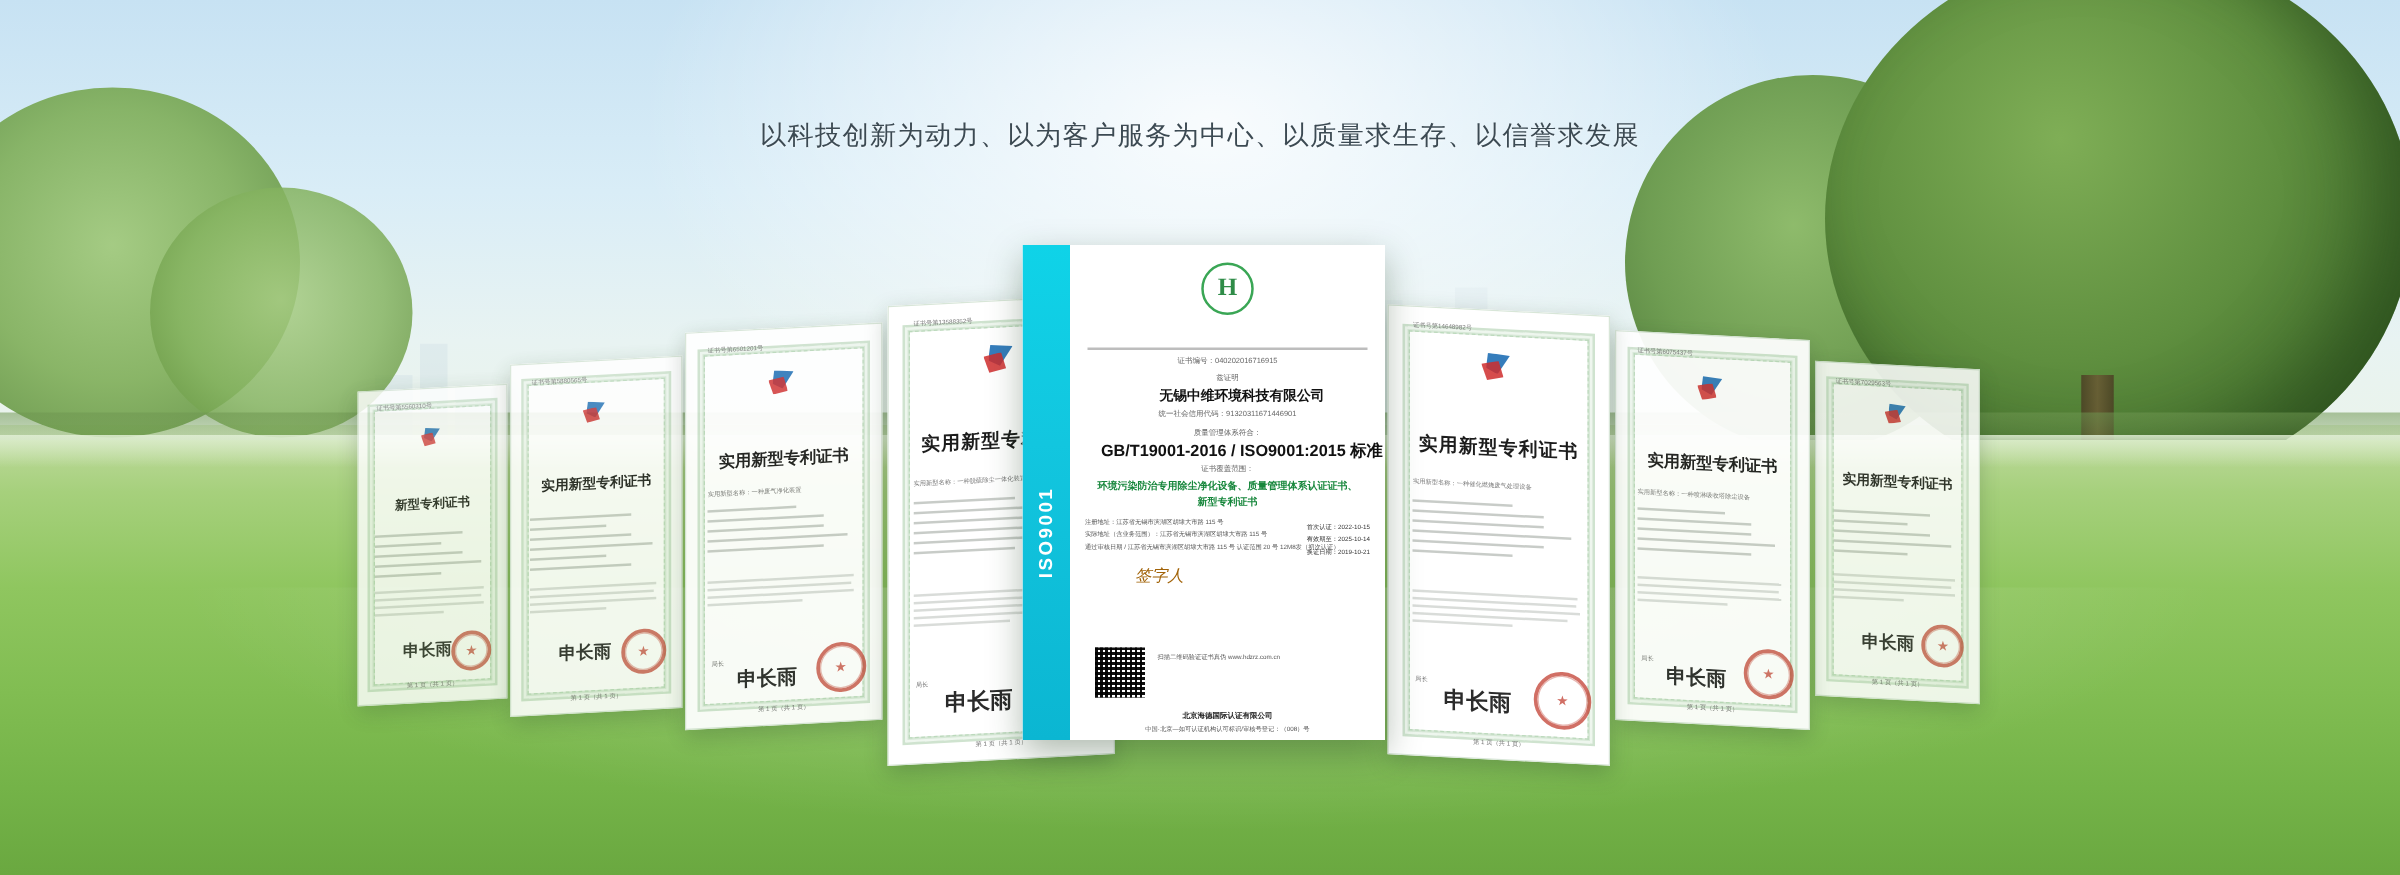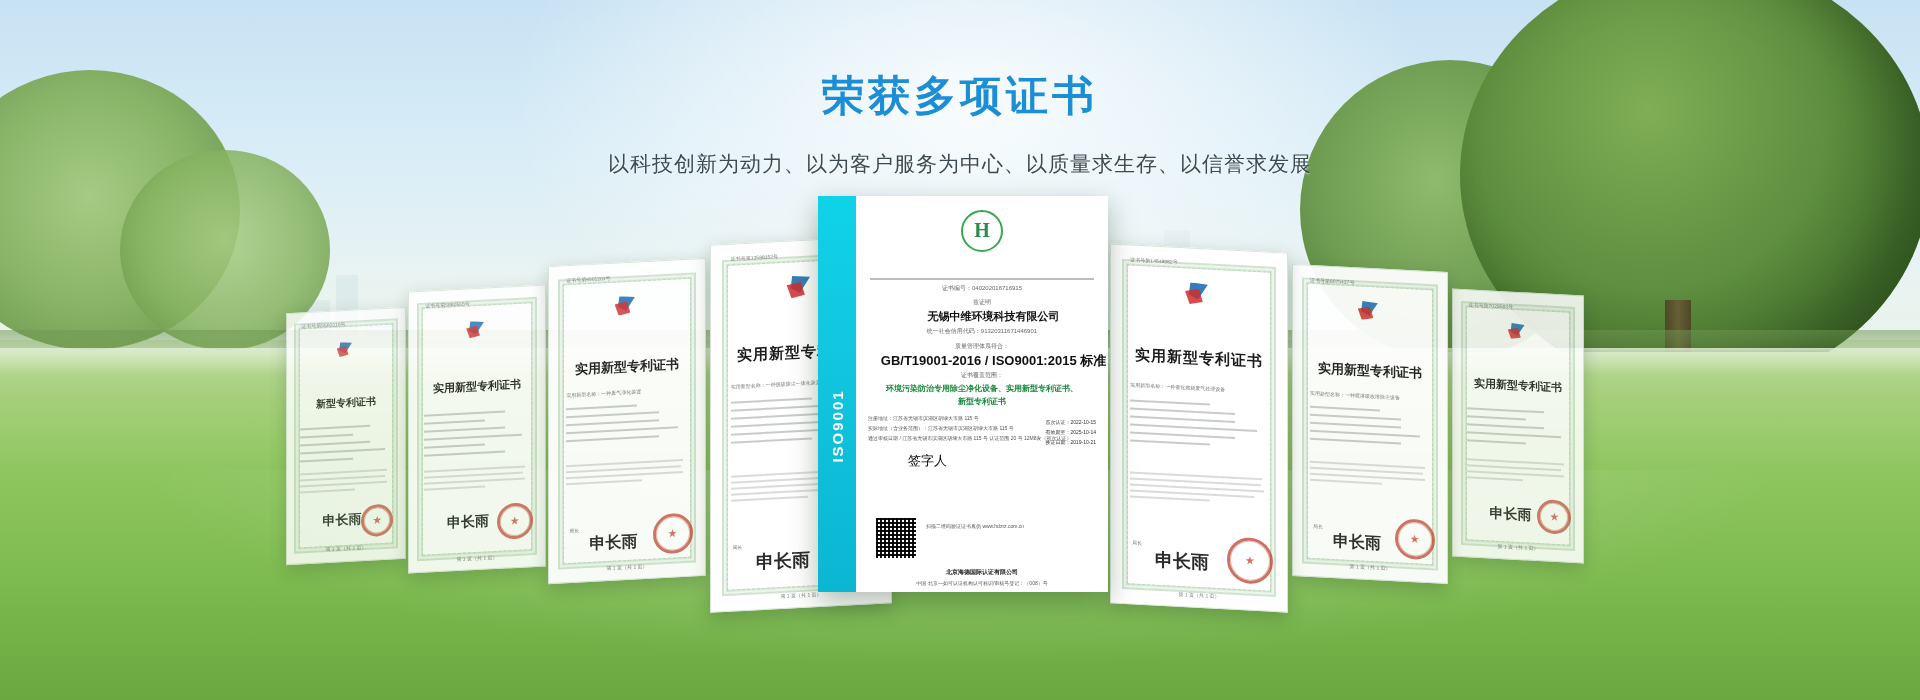--- a/index.html
+++ b/index.html
@@ -309,21 +309,22 @@
     font-size: 5px;
     color: #333;
     line-height: 8px;
     text-align: right;
   }
   .iso-sig {
     position: absolute;
     left: 52px;
     font-family: "Liberation Serif", serif;
     font-size: 13px;
-    color: #000000;
+    color: #a16207;
+    font-style: italic;
   }
   .iso-marks {
     position: absolute;
     left: 18px;
     display: flex;
     gap: 6px;
     align-items: center;
   }
   .mark-circle {
     width: 30px; height: 20px;
@@ -432,21 +433,20 @@
   <div class="tree tree-left2"></div>
   <div class="tree tree-big2"></div>
   <div class="tree tree-big"></div>
   <div class="tree-trunk"></div>
   <div class="hedge"></div>
   <div class="grass"></div>
   <div class="grass-band"></div>
   <div class="grass-shade"></div>
 
   <div class="heading-wrap">
-    <h1 class="main-title">荣获多项证书</h1>
     <p class="sub-title">以科技创新为动力、以为客户服务为中心、以质量求生存、以信誉求发展</p>
   </div>
 
   <div class="certs">
 
     <div class="cert" style="left:286px; top:310px; width:120px; height:252px; transform:skewY(-3deg); opacity:0.82; z-index:1;">
       <div class="cert-inner">
         <div class="pat-frame"></div>
         <div class="tiny-head" style="left:12%; top:4%;">证书号第5560310号</div>
         <div class="cert-logo" style="top:12%;">
@@ -689,21 +689,21 @@
       <div class="iso-body">
         <div class="iso-logo">H</div>
         <div class="iso-rule"></div>
         <div class="iso-label" style="top:88px;">证书编号：040202016716915</div>
         <div class="iso-label" style="top:102px;">兹证明</div>
         <div class="iso-strong" style="top:113px; font-size:11px;">无锡中维环境科技有限公司</div>
         <div class="iso-label" style="top:131px;">统一社会信用代码：91320311671446901</div>
         <div class="iso-label" style="top:146px;">质量管理体系符合：</div>
         <div class="iso-strong" style="top:156px; font-size:13px;">GB/T19001-2016 / ISO9001:2015 标准</div>
         <div class="iso-label" style="top:175px;">证书覆盖范围：</div>
-        <div class="iso-green" style="top:186px;">环境污染防治专用除尘净化设备、实用新型专利证书、</div>
+        <div class="iso-green" style="top:186px;">环境污染防治专用除尘净化设备、质量管理体系认证证书、</div>
         <div class="iso-green" style="top:199px;">新型专利证书</div>
 
         <div class="iso-note" style="top:218px;">注册地址：江苏省无锡市滨湖区胡埭大市路 115 号</div>
         <div class="iso-note" style="top:228px;">实际地址（含业务范围）：江苏省无锡市滨湖区胡埭大市路 115 号</div>
         <div class="iso-note" style="top:238px;">通过审核日期 / 江苏省无锡市滨湖区胡埭大市路 115 号 认证范围 20 号 12M8发（初次认证）</div>
 
         <div class="iso-dates" style="top:222px;">首次认证：2022-10-15</div>
         <div class="iso-dates" style="top:232px;">有效期至：2025-10-14</div>
         <div class="iso-dates" style="top:242px;">换证日期：2019-10-21</div>
 

